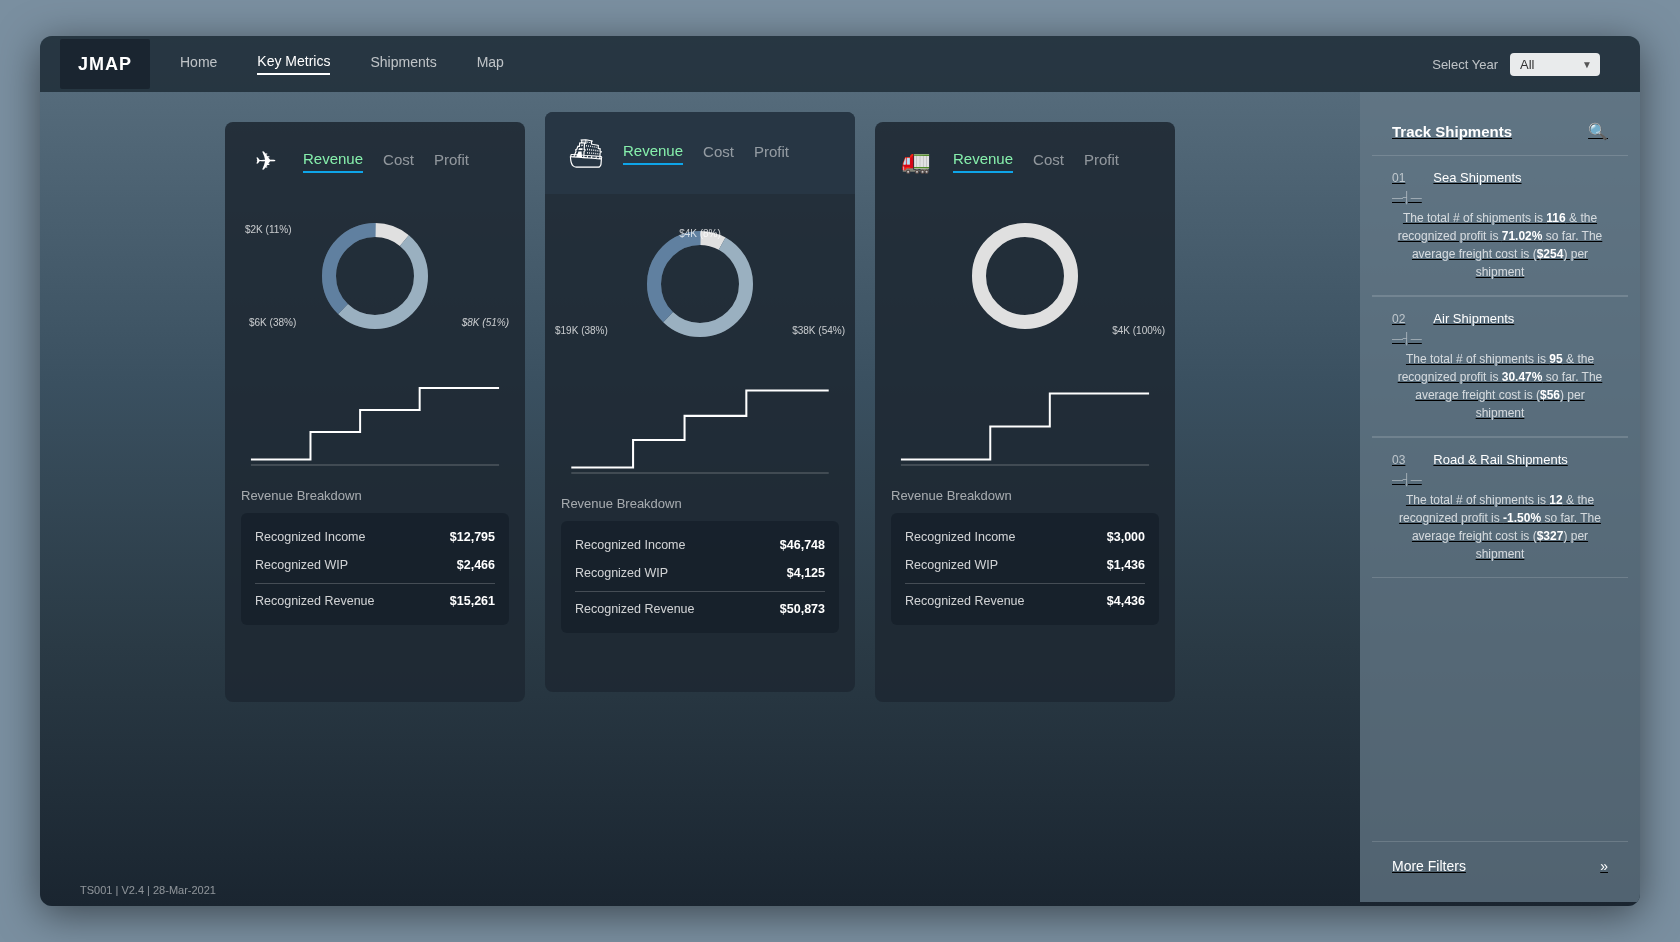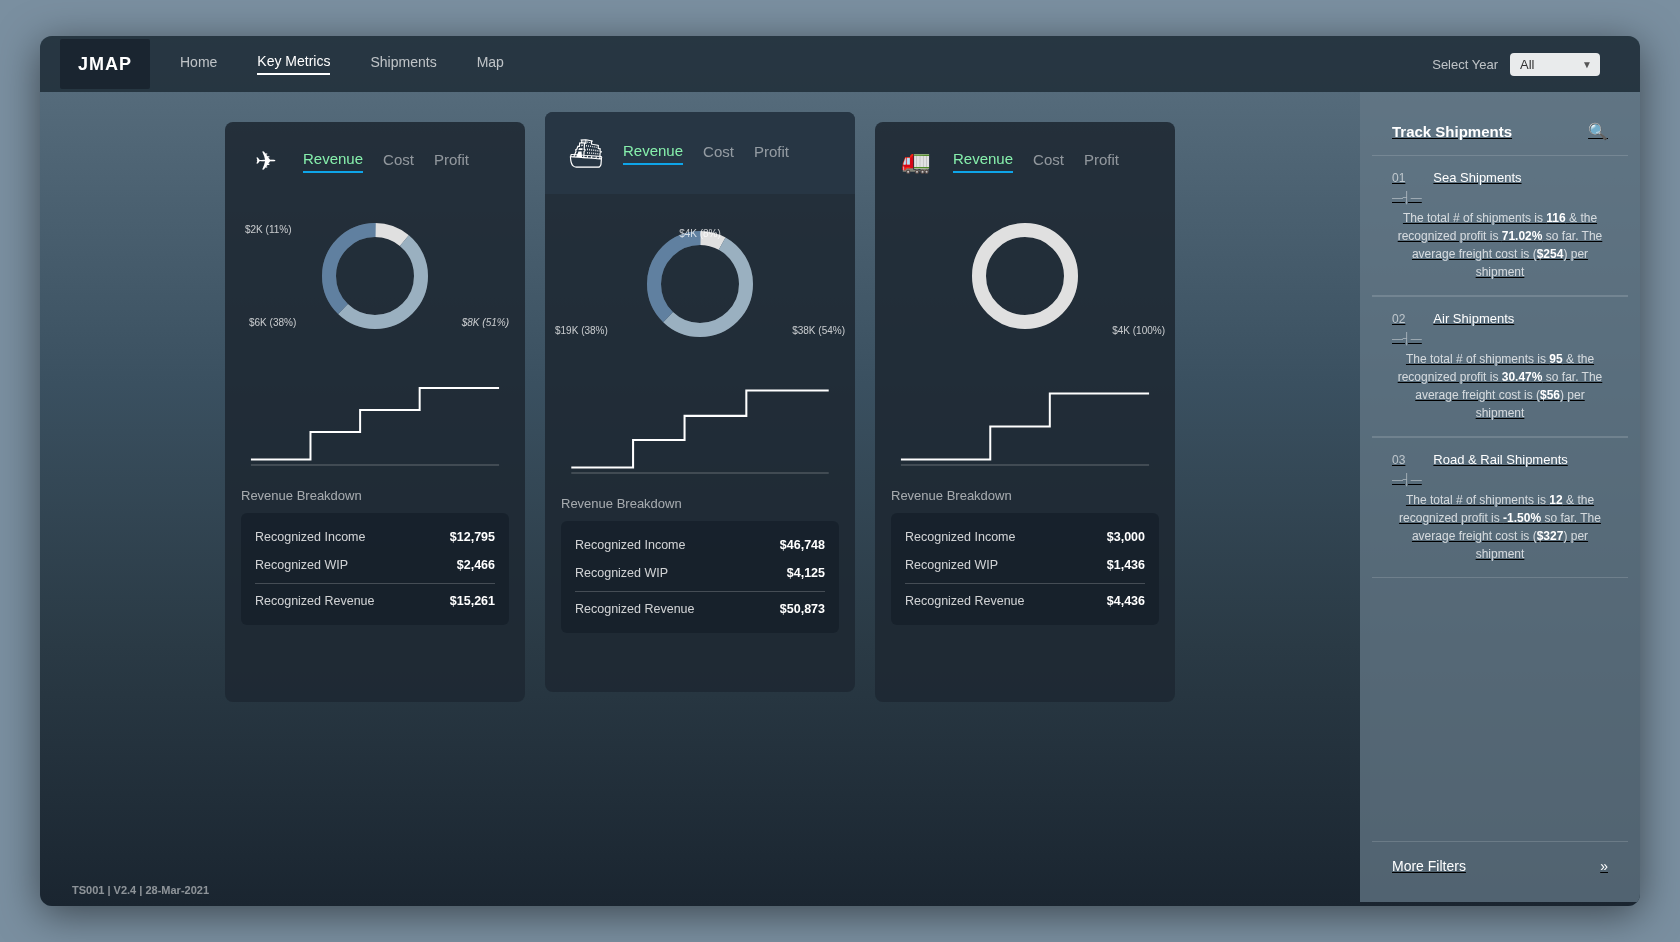--- a/index.html
+++ b/index.html
@@ -362,25 +362,24 @@
     }
 
     .more-filters-arrow {
       color: white;
       font-size: 14px;
     }
 
     .version-text {
       position: absolute;
       bottom: 10px;
-      left: 32px;
+      left: 40px;
       color: rgba(255,255,255,0.5);
       font-size: 11px;
       z-index: 20;
-      font-weight: bold;
     }
 
     
     .donut-ring {
       fill: none;
       stroke-width: 14;
     }
 
     .donut-bg {
       stroke: rgba(255,255,255,0.15);

